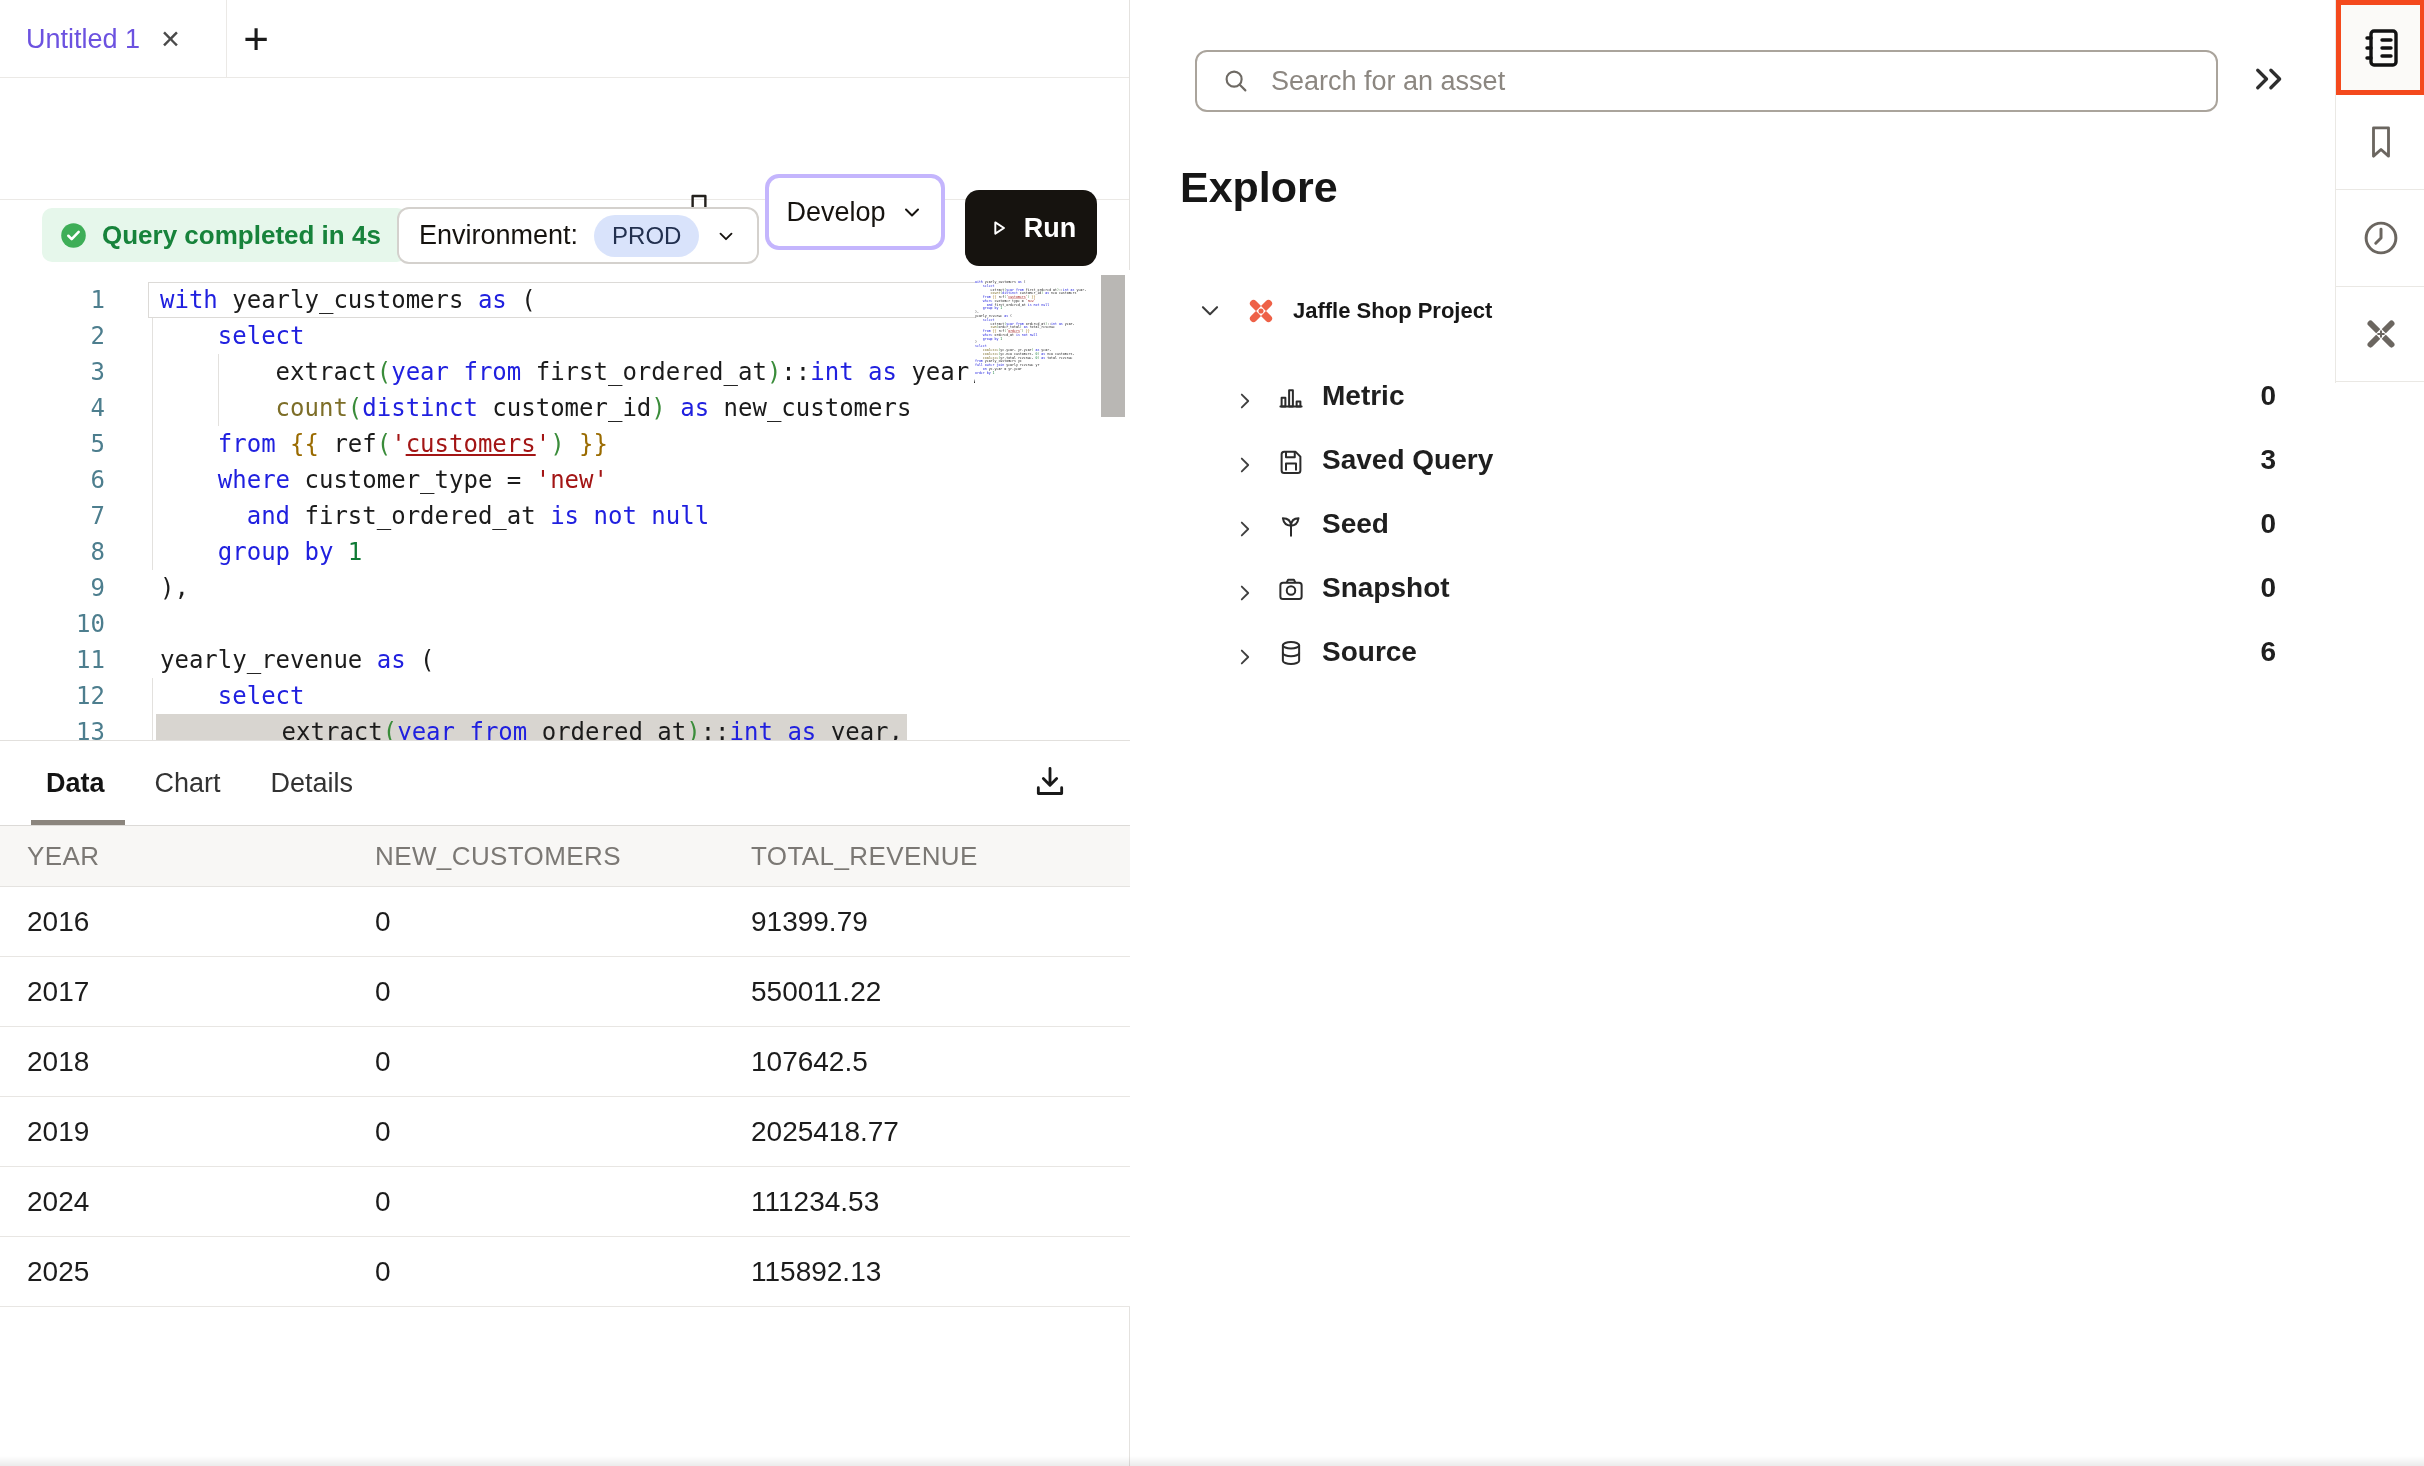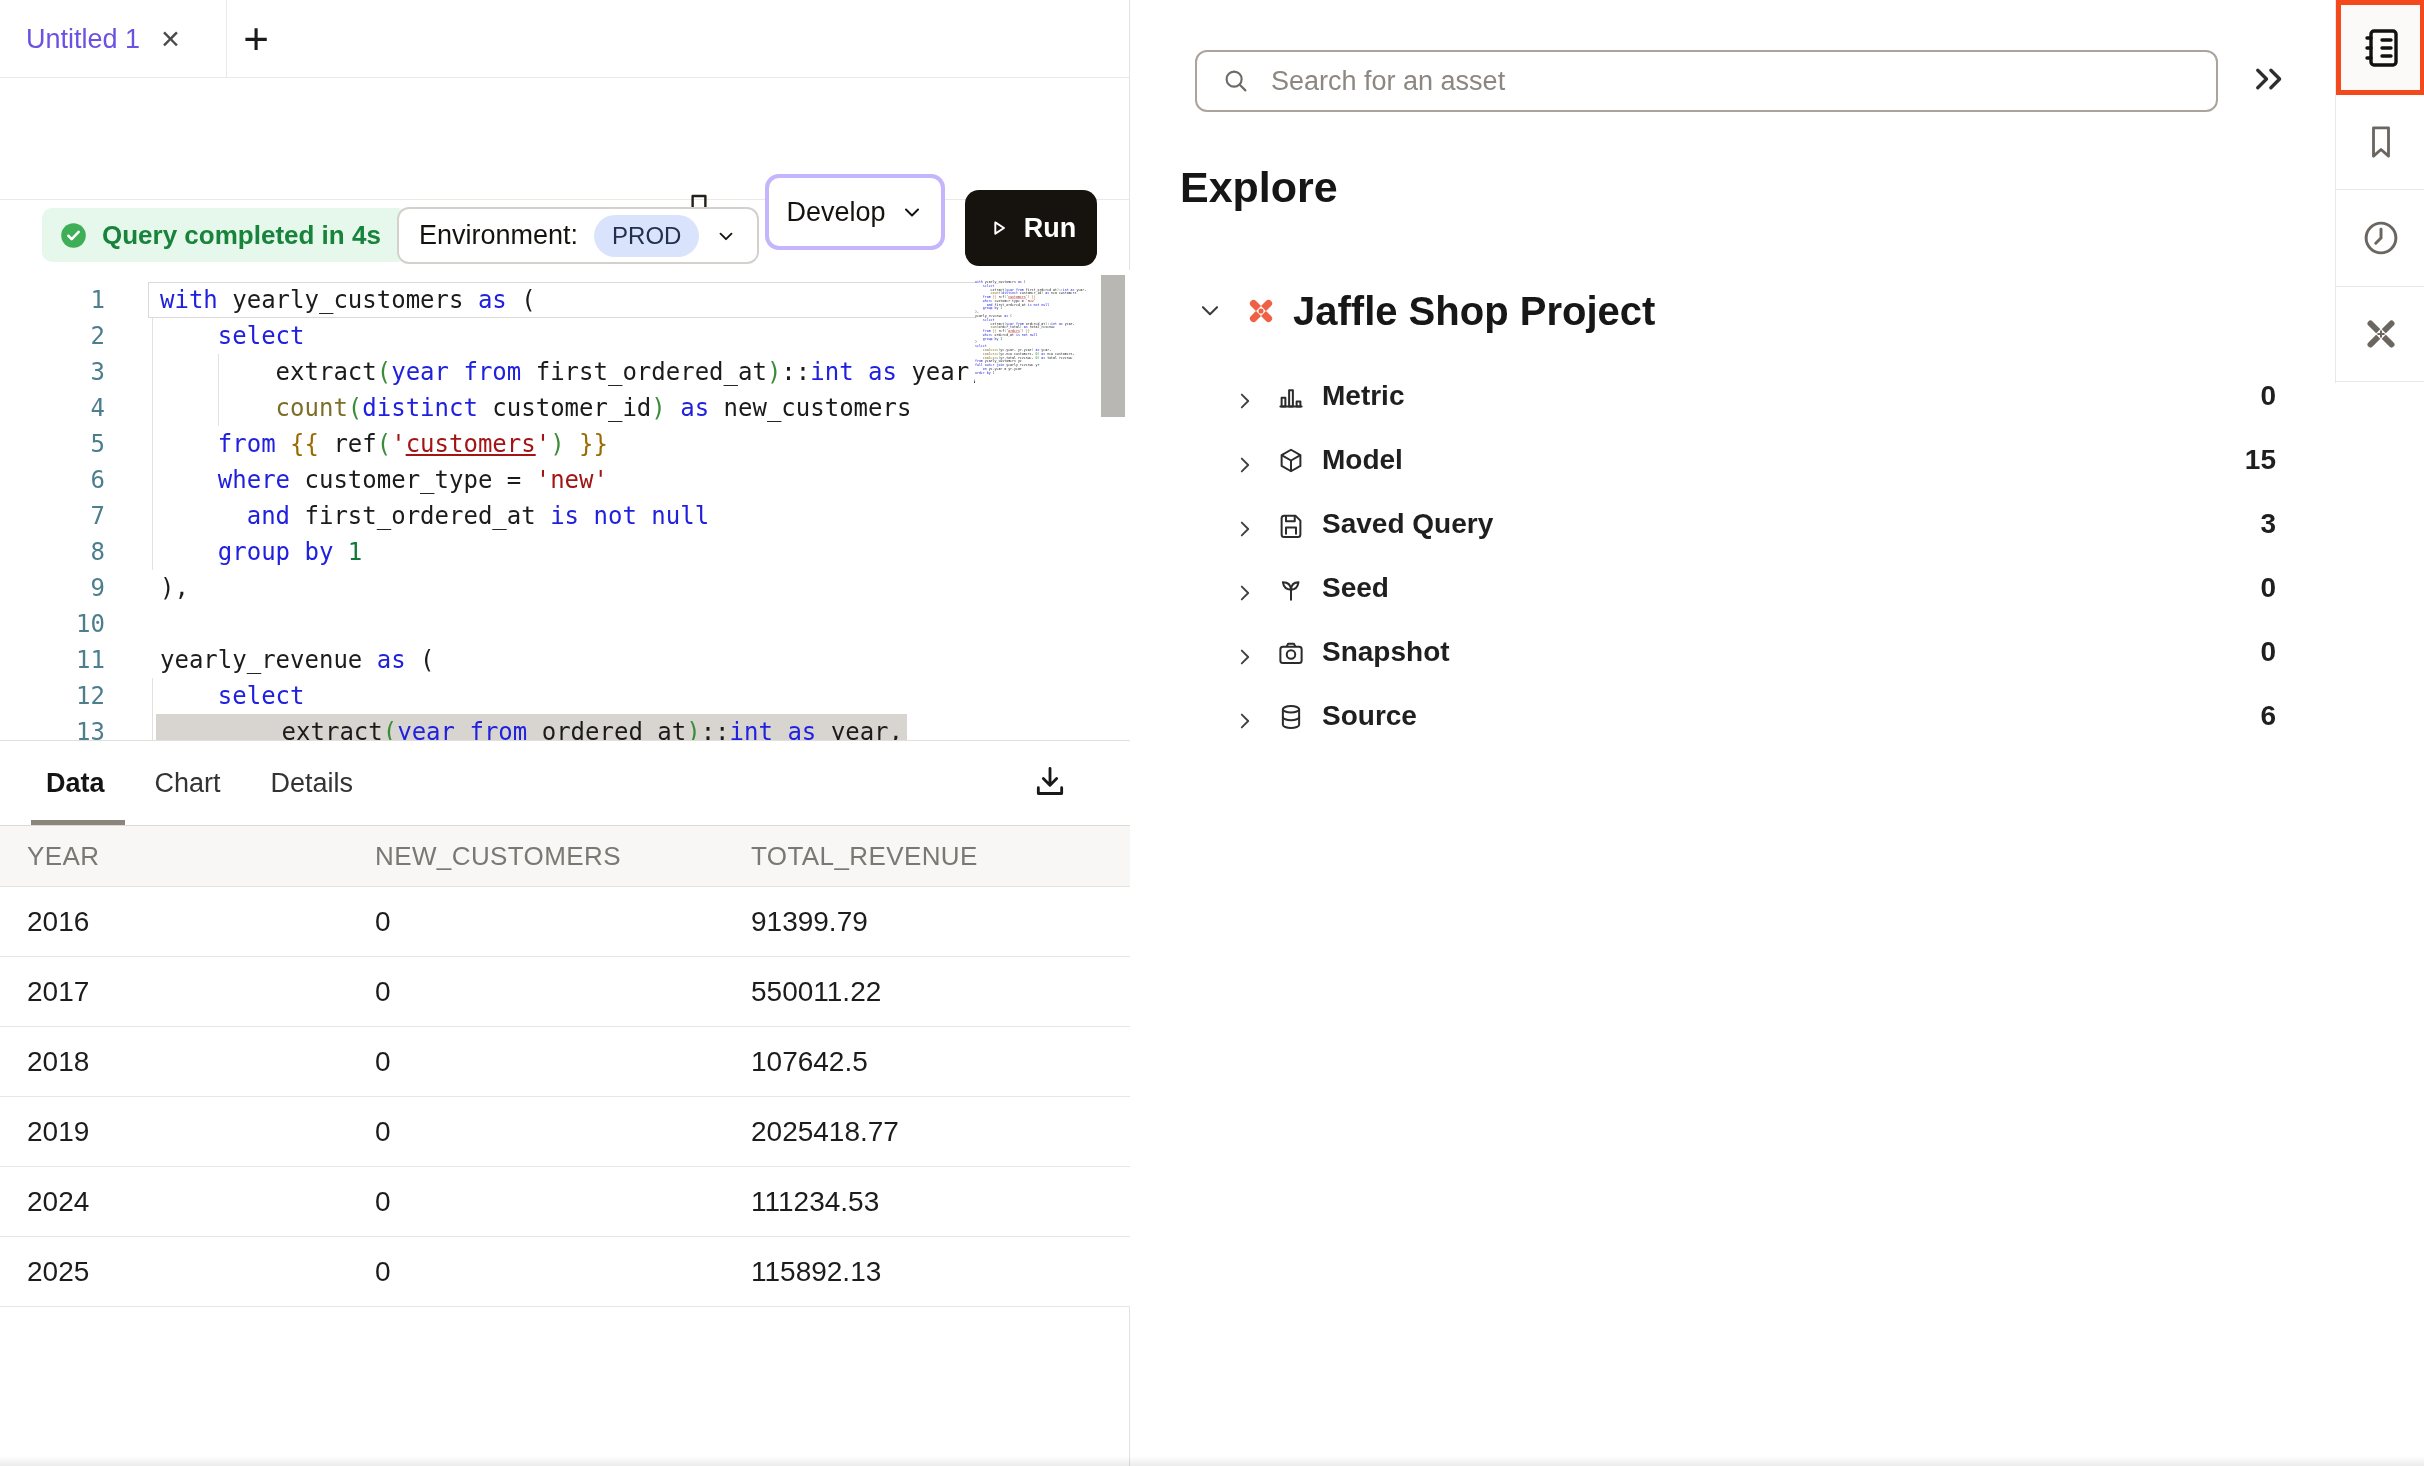--- a/index.html
+++ b/index.html
@@ -78,21 +78,21 @@
   .explore-panel { position:absolute; top:0; left:1131px; width:1203px; height:1466px; background:#fff; }
   .search-wrap { position:absolute; left:64px; top:50px; width:1023px; height:62px; border:2px solid #aaa49c;
                  border-radius:12px; display:flex; align-items:center; padding:0 20px 0 24px; gap:18px; background:#fff; }
   .search-input { flex:1; border:none; outline:none; font-size:27px; color:#1c1c1c; font-family:inherit; background:transparent; }
   .search-input::placeholder { color:#8c8781; }
   .collapse-btn { position:absolute; left:1118px; top:58px; background:none; border:none; cursor:pointer; padding:0; }
   .explore-title { position:absolute; left:49px; top:163px; font-size:43px; font-weight:600; color:#161616; }
   .tree-root { position:absolute; left:0; top:282px; width:100%; height:58px; display:flex; align-items:center; cursor:pointer; }
   .tree-root .chev { margin-left:66px; }
   .tree-root .dbt-logo { margin-left:20px; }
-  .root-label { margin-left:14px; font-size:40px; font-weight:600; color:#171717; }
+  .root-label { margin-left:14px; font-size:22px; font-weight:600; color:#171717; }
   .tree-items { position:absolute; left:0; top:348px; width:100%; }
   .titem { position:relative; height:64px; display:flex; align-items:flex-end; cursor:pointer;font-weight:bold; }
   .titem .chev-r { margin-left:103px; }
   .titem .ticon { margin-left:20px; }
   .titem-label { margin-left:16px; font-size:28px; color:#1f1f1f; }
   .titem-count { position:absolute; right:58px; font-size:28px; color:#1f1f1f; }
 
   
   .rail { position:absolute; top:0; right:0; width:89px; height:383px; border-left:1px solid #eae8e4; background:#fff; }
   .rail-cell { position:absolute; left:0; width:89px; display:flex; align-items:center; justify-content:center; cursor:pointer; background:#fff; }
@@ -267,31 +267,20 @@
           <path d="M8.5 5l7 7-7 7"></path>
         </svg>
       <svg class="ticon" width="30" height="30" viewBox="0 0 24 24" fill="none" stroke="#2b2b2b" stroke-width="1.6" stroke-linejoin="round">
           <path d="M4.5 19.5v-7h3v7zM10.5 19.5v-13h3v13zM16.5 19.5v-4h3v4z"></path>
           <path d="M3.5 19.5h17" stroke-linecap="round"></path>
         </svg>
       <span class="titem-label">Metric</span>
       <span class="titem-count">0</span>
     </div>
 
-    <div class="titem">
-      <svg class="chev-r" width="22" height="22" viewBox="0 0 24 24" fill="none" stroke="#3f3f3f" stroke-width="2" stroke-linecap="round" stroke-linejoin="round">
-          <path d="M8.5 5l7 7-7 7"></path>
-        </svg>
-      <svg class="ticon" width="30" height="30" viewBox="0 0 24 24" fill="none" stroke="#2b2b2b" stroke-width="1.6" stroke-linejoin="round">
-          <path d="M12 3l7.5 4.3v8.6L12 20.2l-7.5-4.3V7.3z"></path>
-          <path d="M4.5 7.3L12 11.6l7.5-4.3M12 11.6v8.6"></path>
-        </svg>
-      <span class="titem-label">Model</span>
-      <span class="titem-count">15</span>
-    </div>
 
     <div class="titem">
       <svg class="chev-r" width="22" height="22" viewBox="0 0 24 24" fill="none" stroke="#3f3f3f" stroke-width="2" stroke-linecap="round" stroke-linejoin="round">
           <path d="M8.5 5l7 7-7 7"></path>
         </svg>
       <svg class="ticon" width="30" height="30" viewBox="0 0 24 24" fill="none" stroke="#2b2b2b" stroke-width="1.6" stroke-linejoin="round">
           <path d="M4.5 6.5a2 2 0 0 1 2-2h9l4 4v11a2 2 0 0 1-2 2h-11a2 2 0 0 1-2-2z"></path>
           <path d="M8 4.5V9h7V4.5"></path>
           <path d="M8 19.5V14h8v5.5"></path>
         </svg>

